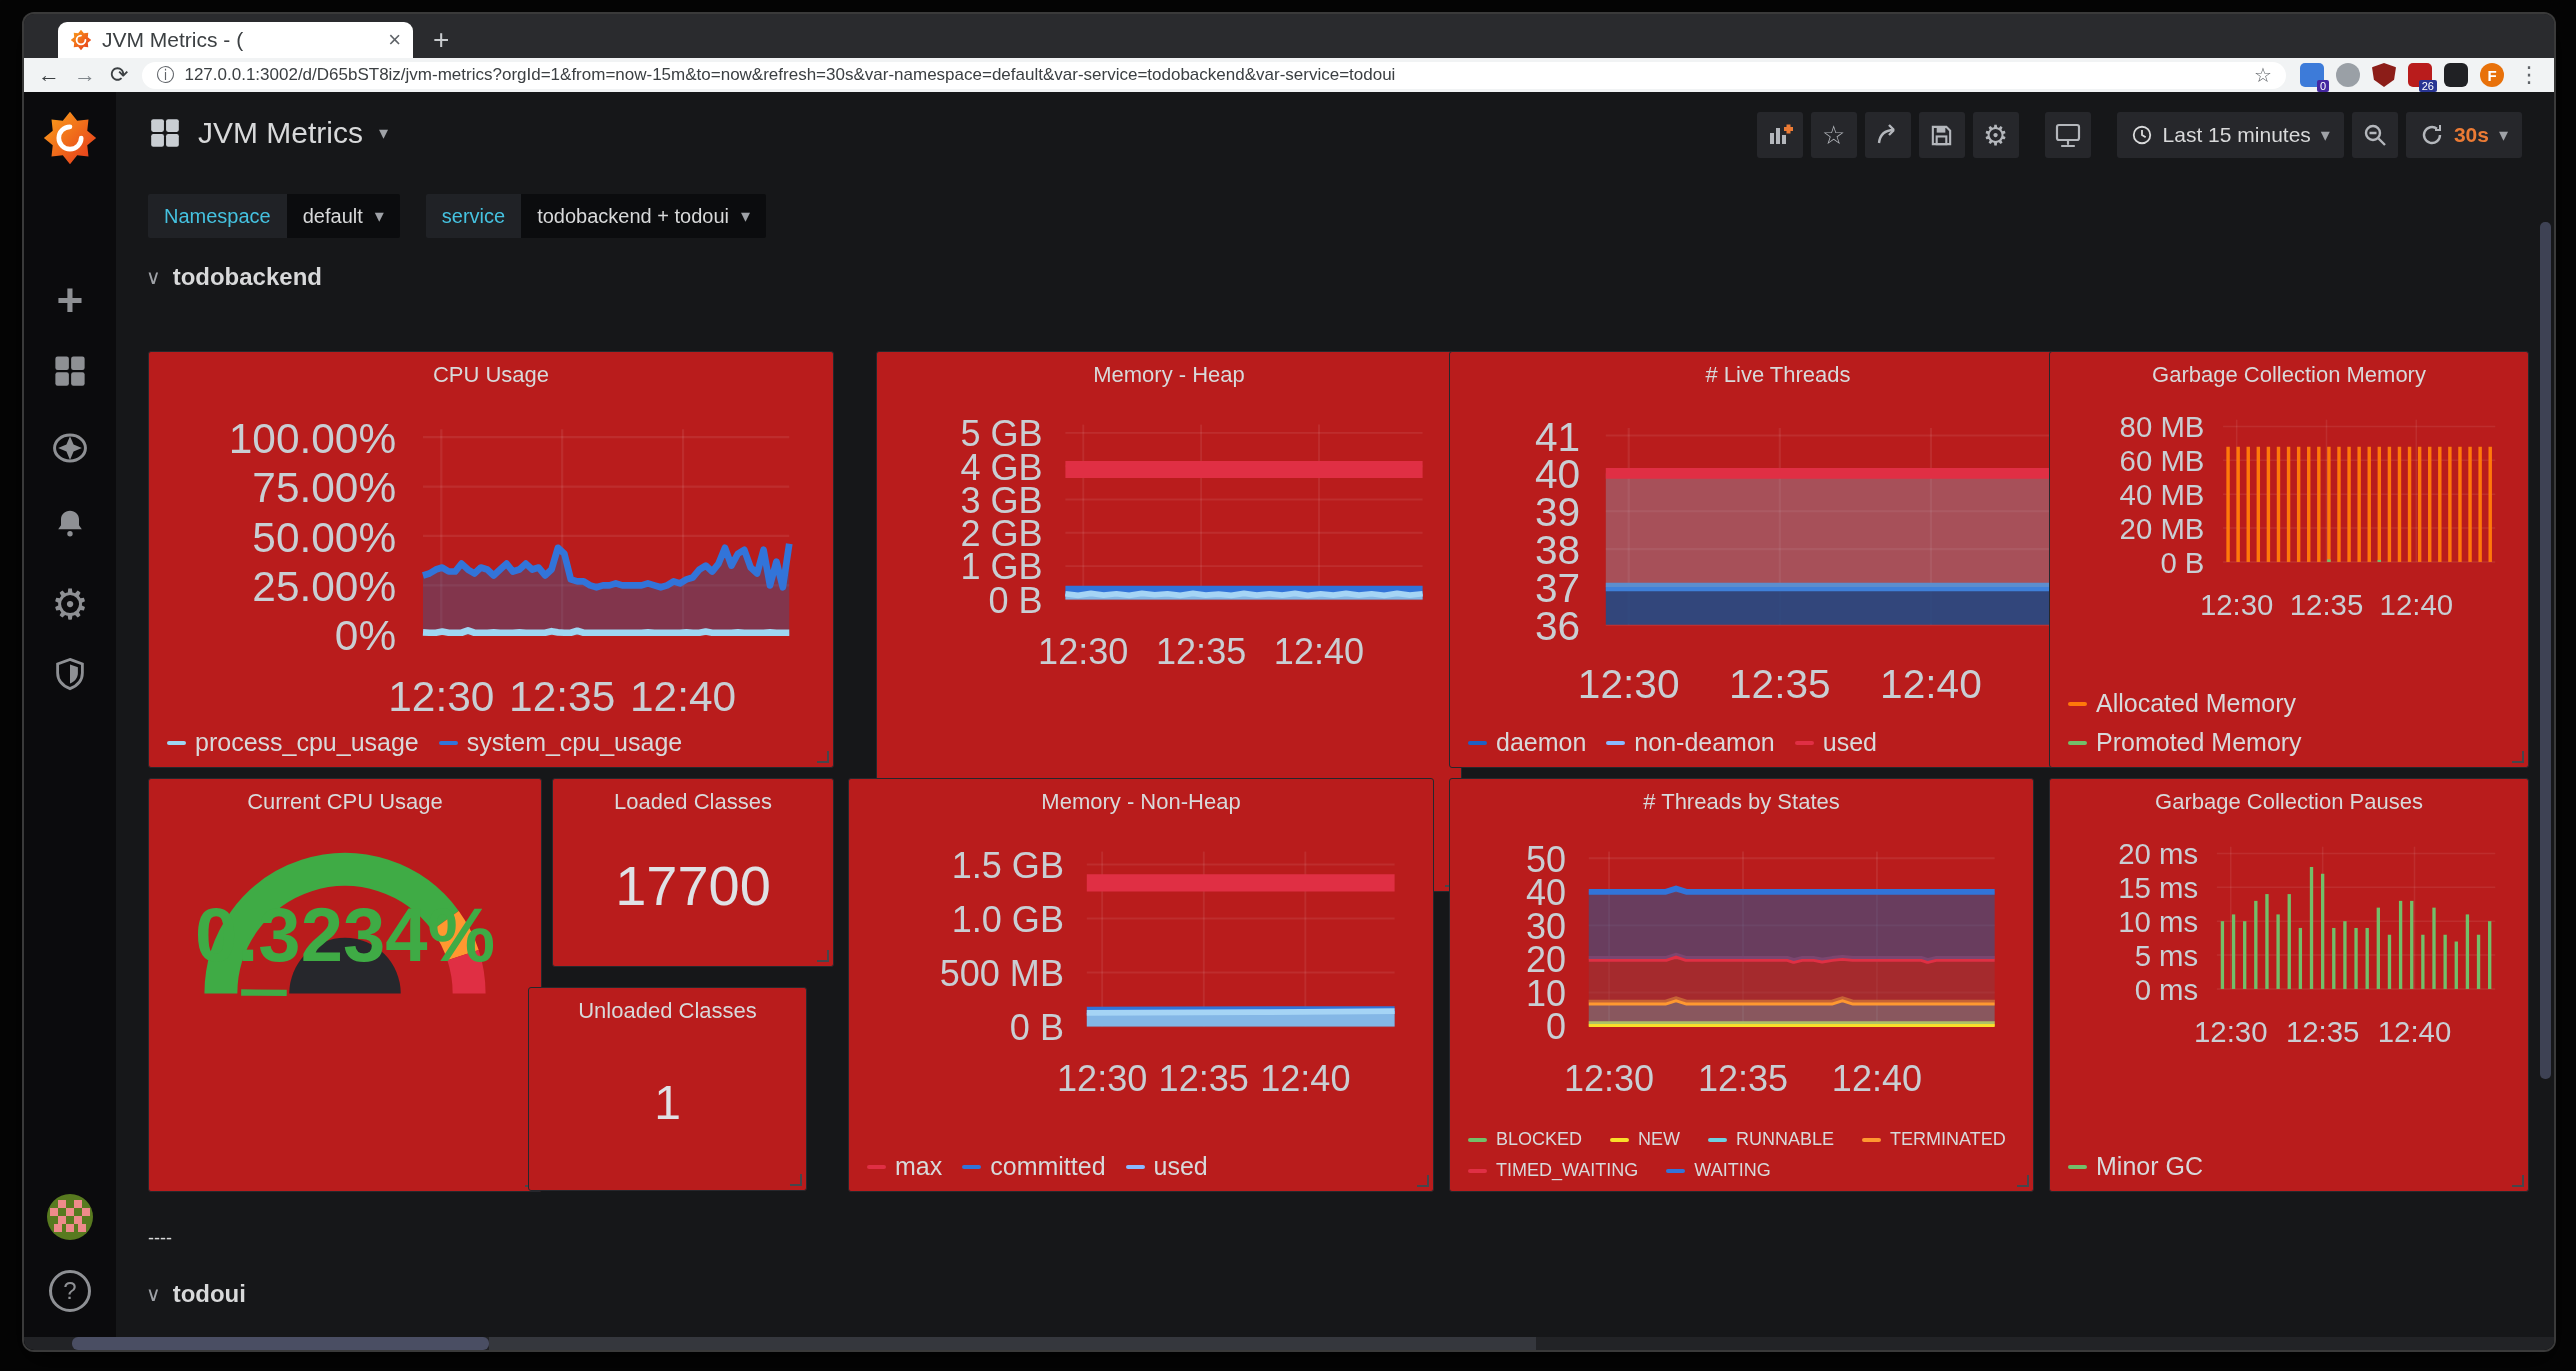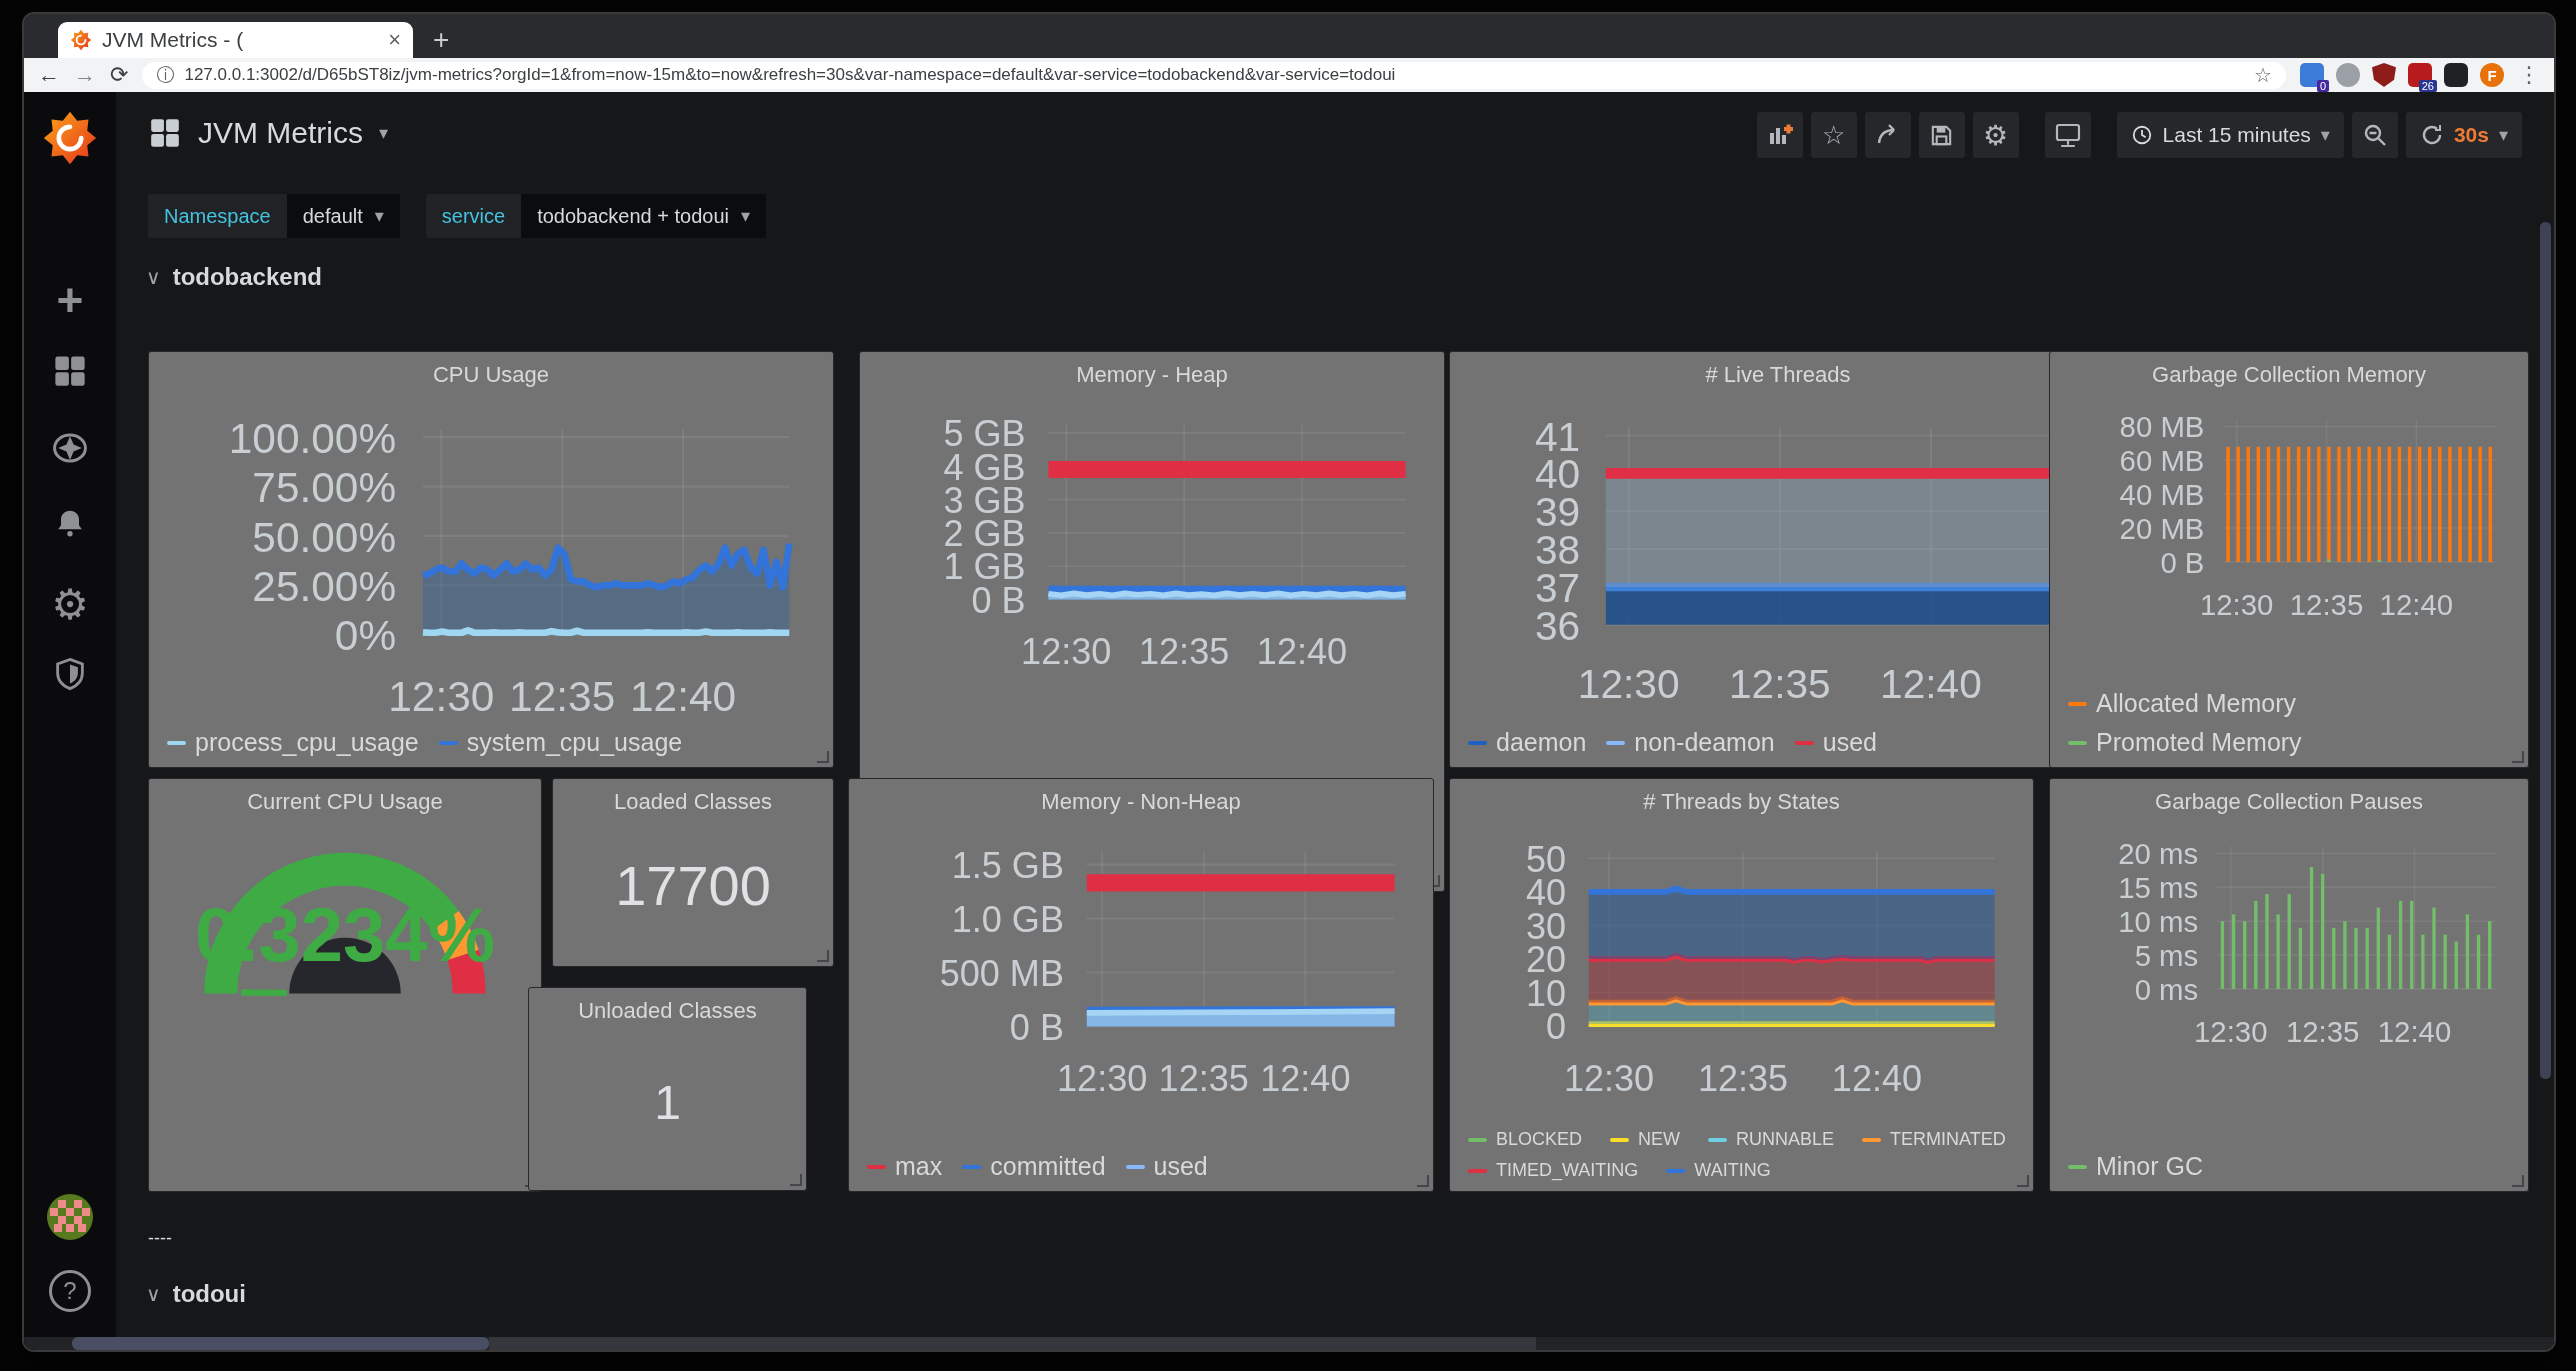--- a/index.html
+++ b/index.html
@@ -42,21 +42,21 @@
   .tbtn{height:46px;min-width:46px;background:#26272b;border-radius:3px;display:flex;align-items:center;justify-content:center;color:#b4b7bc;margin-left:8px;box-sizing:border-box;}
   .tbtn.txt{padding:0 14px;font-size:21px;color:#d8d9da;gap:10px;}
   .gap{width:18px;}
   .orange{color:#eb7b35;font-weight:bold;}
   .subbar{position:absolute;left:32px;top:102px;display:flex;gap:26px;}
   .varsel{display:flex;height:44px;font-size:20px;}
   .varlabel{background:#202226;color:#45c2e0;display:flex;align-items:center;padding:0 16px;border-radius:2px 0 0 2px;}
   .varvalue{background:#0b0c0e;color:#d8d9da;display:flex;align-items:center;gap:12px;padding:0 16px;border-radius:0 2px 2px 0;}
   .rowhdr{position:absolute;display:flex;align-items:center;gap:12px;color:#d8d9da;font-size:24px;font-weight:bold;}
   .chev{color:#9fa2a7;font-size:20px;font-weight:normal;}
-  .panel{position:absolute;background:#737373;border:1px solid #26272c;border-radius:3px;box-sizing:border-box;}
+  .panel{position:absolute;background:#b91c1c;border:1px solid #26272c;border-radius:3px;box-sizing:border-box;}
   .pt{height:46px;line-height:46px;text-align:center;color:#d8d9da;font-size:22px;font-weight:500;white-space:nowrap;overflow:hidden;}
   .chart{position:absolute;left:6px;right:8px;}
   .lg{position:absolute;left:18px;bottom:10px;display:flex;flex-wrap:wrap;column-gap:20px;row-gap:10px;font-size:25px;color:#d8d9da;align-items:center;max-width:94%;}
   .lgi{display:flex;align-items:center;}
   .sw{display:inline-block;width:19px;height:4px;border-radius:2px;margin-right:9px;}
   .rsz{position:absolute;right:4px;bottom:4px;width:10px;height:10px;border-right:2px solid #45464b;border-bottom:2px solid #45464b;}
   .bignum{position:absolute;left:0;right:0;top:46px;bottom:20px;display:flex;align-items:center;justify-content:center;color:#dfe1e5;font-weight:500;}
   .divider-text{position:absolute;color:#d8d9da;font-size:18px;}
   .vscroll{position:absolute;right:3px;top:130px;width:11px;height:857px;background:#3e4254;border-radius:5px;}
   .hscroll{position:absolute;left:0;right:0;bottom:0;height:13px;background:#222326;}
@@ -302,21 +302,21 @@
                 <span class="sw" style="background: rgb(159, 214, 242);"></span>
                 <span>process_cpu_usage</span>
               </span>
               <span class="lgi">
                 <span class="sw" style="background: rgb(50, 116, 217);"></span>
                 <span>system_cpu_usage</span>
               </span>
             </div>
         <div class="rsz"></div>
       </div>
-      <div class="panel" style="left:743px;top:259px;width:586px;height:541px">
+      <div class="panel" style="left:760px;top:259px;width:586px;height:541px">
         <div class="pt">Memory - Heap</div>
         <svg class="chart" style="top:46px;bottom:60px" viewBox="0 0 300 150">
               <line x1="96" y1="106" x2="284" y2="106" stroke="rgba(255,255,255,0.08)" stroke-width="1"></line>
               <text x="84" y="113" fill="#c9ced3" font-size="19" text-anchor="end">0 B</text>
               <line x1="96" y1="88.47619047619048" x2="284" y2="88.47619047619048" stroke="rgba(255,255,255,0.08)" stroke-width="1"></line>
               <text x="84" y="95.47619047619048" fill="#c9ced3" font-size="19" text-anchor="end">1 GB</text>
               <line x1="96" y1="70.95238095238096" x2="284" y2="70.95238095238096" stroke="rgba(255,255,255,0.08)" stroke-width="1"></line>
               <text x="84" y="77.95238095238096" fill="#c9ced3" font-size="19" text-anchor="end">2 GB</text>
               <line x1="96" y1="53.42857142857143" x2="284" y2="53.42857142857143" stroke="rgba(255,255,255,0.08)" stroke-width="1"></line>
               <text x="84" y="60.42857142857143" fill="#c9ced3" font-size="19" text-anchor="end">3 GB</text>

